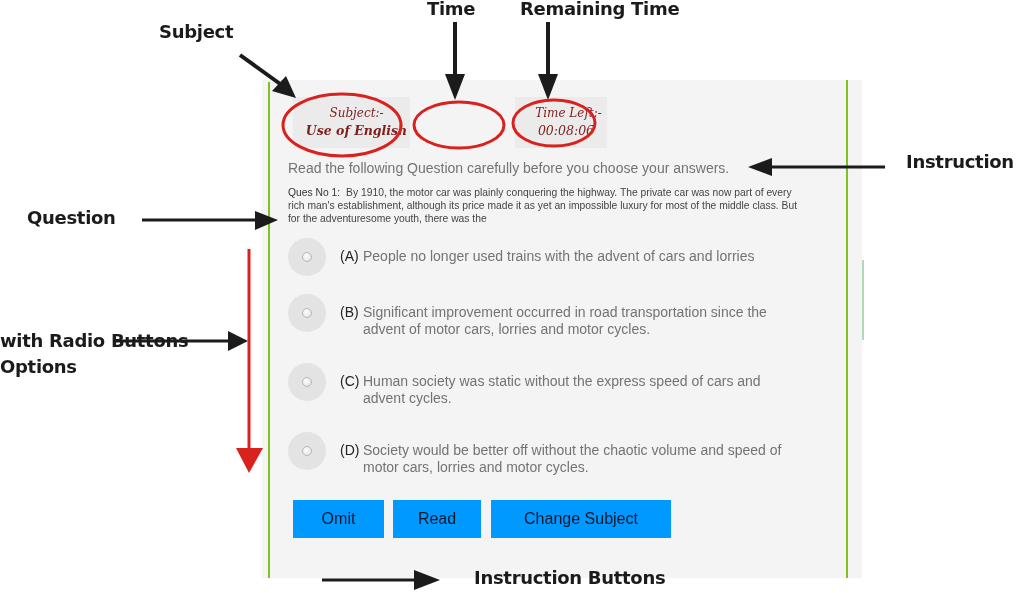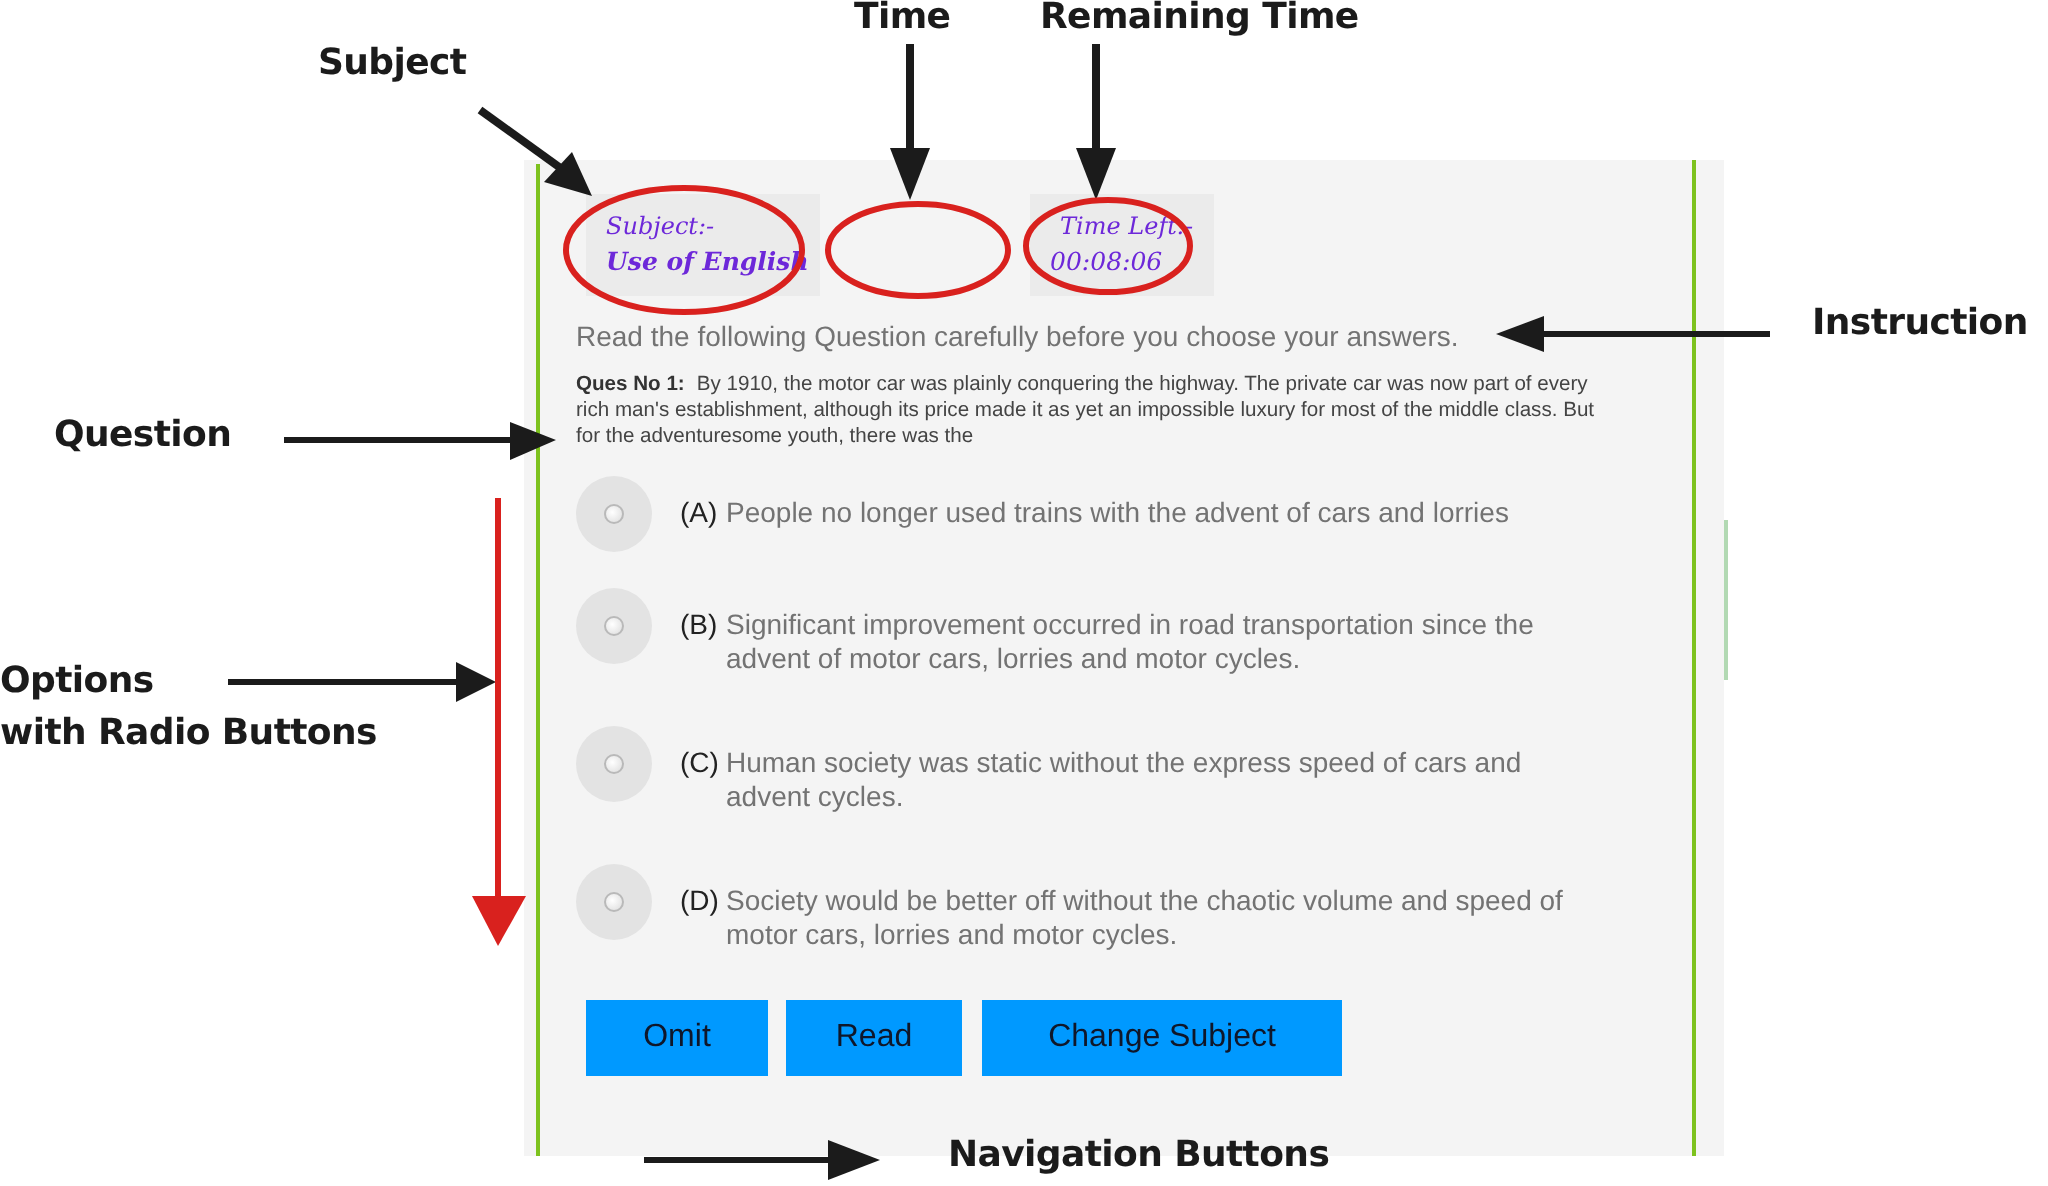--- a/index.html
+++ b/index.html
@@ -18,40 +18,40 @@
   }
   .panel .border-right {
     position: absolute; left: 584px; top: 0; width: 2px; height: 498px; background: #7dc21e;
   }
   .panel .right-fade {
     position: absolute; left: 600px; top: 180px; width: 2px; height: 80px; background: #9fd0a0; opacity: .8;
   }
   .info-box {
     position: absolute; top: 17px; height: 51px; background: #ebebeb;
     font-family: "DejaVu Serif", "Liberation Serif", serif; font-style: italic;
-    color: #6d28d9; font-size: 12px; box-sizing: border-box; padding: 8px 0 0 10px;
+    color: #7f1d1d; font-size: 12px; box-sizing: border-box; padding: 8px 0 0 10px; text-align: center;
   }
   .info-box .lbl { display: block; line-height: 17px; }
   .info-box .val { display: block; line-height: 18px; font-size: 12.5px; }
   .info-box.subject { left: 31px; width: 117px; }
   .info-box.subject .val { font-weight: bold; }
   .info-box.time { left: 158px; width: 85px; }
   .info-box.time .val { padding-left: 12px; }
   .info-box.left { left: 253px; width: 92px; }
   .info-box.left .lbl { padding-left: 5px; }
 
   .instruction {
     position: absolute; left: 26px; top: 80px; font-size: 14px; color: #737373;
     white-space: nowrap;
   }
   .question {
     position: absolute; left: 26px; top: 106px; width: 520px;
     font-size: 10.3px; line-height: 13px; color: #444;
   }
-  .question .qno { font-weight: bold; color: #333; margin-right: 6px; }
+  .question .qno { font-weight: normal; color: #333; margin-right: 6px; }
 
   .option { position: absolute; left: 26px; width: 520px; }
   .option .radio-wrap {
     position: absolute; left: 0; top: 0; width: 38px; height: 38px; border-radius: 50%;
     background: #e3e3e3; cursor: pointer;
   }
   .option .radio-dot {
     position: absolute; left: 14px; top: 14px; width: 8px; height: 8px; border-radius: 50%;
     border: 1px solid #b9b9b9; background: radial-gradient(circle at 40% 40%, #fff 0%, #e6e6e6 70%);
   }
@@ -134,24 +134,24 @@
     <button class="btn" style="left:198px;width:180px">Change Subject</button>
   </div>
 </div>
 
 <div class="anno" style="left:159px;top:21px">Subject</div>
 <div class="anno" style="left:427px;top:-2px">Time</div>
 <div class="anno" style="left:520px;top:-2px">Remaining Time</div>
 <div class="anno" style="left:906px;top:151px">Instruction</div>
 <div class="anno" style="left:27px;top:207px">Question</div>
 <div class="anno" style="left:0;top:328px;line-height:26px">
+  <div>with Radio Buttons</div>
   <div>Options</div>
-  <div>with Radio Buttons</div>
 </div>
-<div class="anno" style="left:474px;top:567px">Navigation Buttons</div>
+<div class="anno" style="left:474px;top:567px">Instruction Buttons</div>
 
 <svg class="overlay" viewBox="0 0 1024 593">
   <defs>
     <marker id="ah" markerWidth="6" markerHeight="6" refX="4" refY="3" orient="auto" markerUnits="strokeWidth">
       <path d="M0,0 L6,3 L0,6 z" fill="#1b1b1b"></path>
     </marker>
   </defs>
 
   <g>
     <line x1="240" y1="55" x2="283" y2="86" stroke="#1b1b1b" stroke-width="4"></line>

